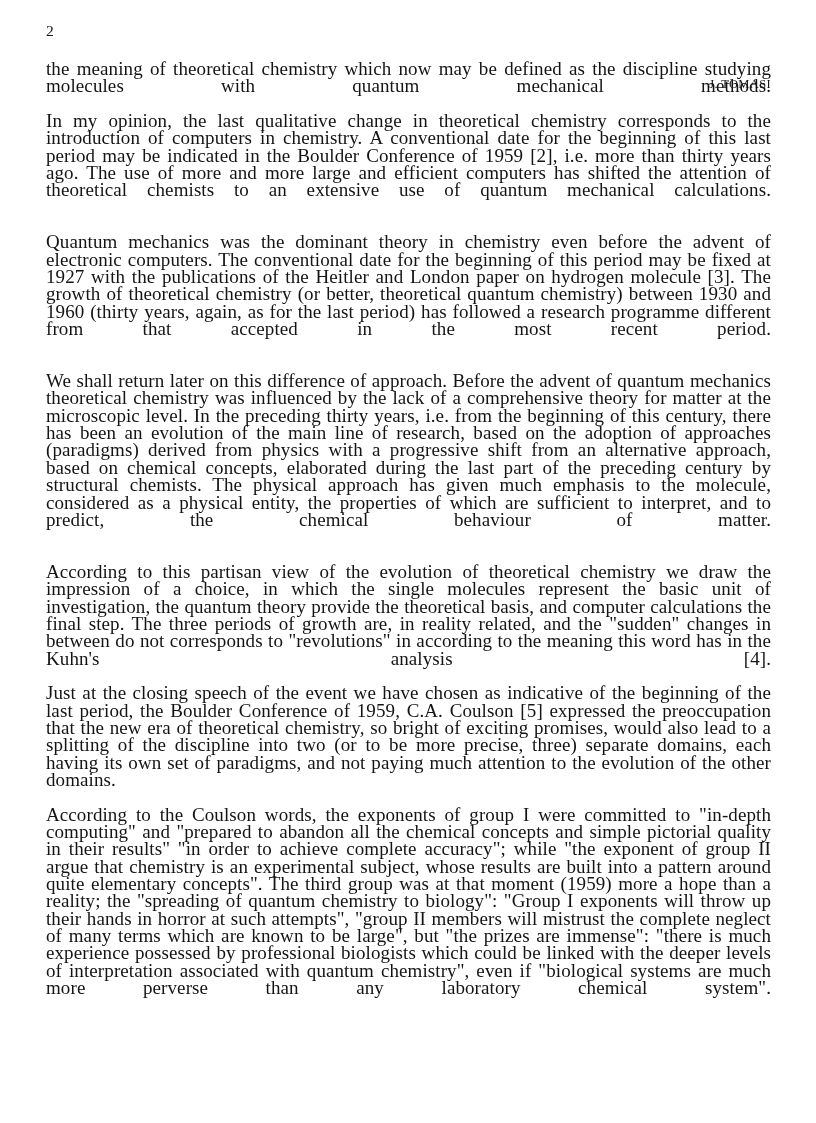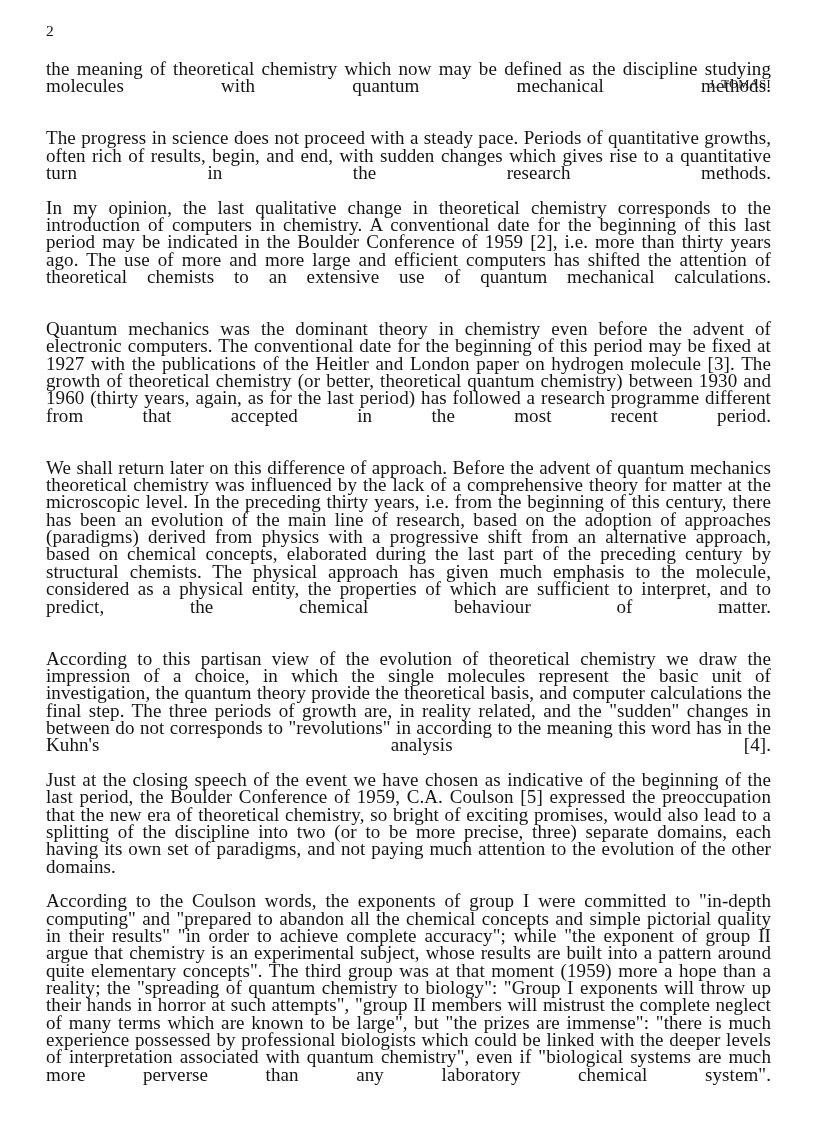--- a/index.html
+++ b/index.html
@@ -82,21 +82,20 @@
 
 <div class="page">
 
   <div class="running-header">
     <div class="folio">2</div>
     <div class="running-title">J. TOMASI</div>
   </div>
 
   <div class="body-column">
     <p class="para tight">the meaning of  theoretical chemistry which now may be defined as the discipline studying molecules with quantum mechanical methods.</p>
-    <p class="para gap-before">The progress in science does not proceed with a steady pace. Periods of quantitative growths, often rich of results, begin, and end, with sudden changes which gives rise to a quantitative turn in the research methods.</p>
     <p class="para tight">In my opinion, the last qualitative change in theoretical chemistry corresponds to the introduction of computers in chemistry. A conventional date for the beginning of this last period may be indicated in the Boulder Conference of 1959 [2], i.e. more than thirty years ago. The use of more and more large and efficient computers has shifted the attention of theoretical chemists to an extensive use of quantum mechanical calculations.</p>
     <p class="para gap-before">Quantum mechanics was the dominant theory in chemistry even before the advent of electronic computers. The conventional date for the beginning of this period may be fixed at 1927 with the publications of the Heitler and London paper on hydrogen molecule [3]. The growth of theoretical chemistry (or better, theoretical quantum chemistry) between 1930 and 1960 (thirty years, again, as for the last period) has followed a research programme different from that accepted in the most recent period.</p>
     <p class="para gap-before">We shall return later on this difference of approach. Before the advent of quantum mechanics  theoretical chemistry was influenced by the lack of a comprehensive theory for matter at the microscopic level. In the preceding thirty years, i.e. from the beginning of this century, there has been an evolution of the main line of research, based on the adoption of approaches (paradigms) derived from physics with a progressive shift from an alternative approach, based on chemical concepts, elaborated during the last part of the preceding century by structural chemists. The physical approach has given much emphasis to the molecule, considered as a physical entity, the properties of which are sufficient to interpret, and to predict, the chemical behaviour of matter.</p>
     <p class="para gap-before">According to this partisan view of the evolution of theoretical chemistry we draw the impression of a choice, in which the single molecules represent the basic unit of investigation, the quantum theory provide the theoretical basis, and computer calculations the final step. The three periods of growth are, in reality related, and the "sudden" changes in between do not corresponds to "revolutions" in according to the meaning this word has in the Kuhn's analysis [4].</p>
     <p class="para tight">Just at the closing speech of the event we have chosen as indicative of the beginning of the last period, the Boulder Conference of 1959, C.A. Coulson [5] expressed the preoccupation that the new era of theoretical chemistry, so bright of exciting promises, would also lead to a splitting of the discipline into two (or to be more precise, three) separate domains, each having its own set of paradigms, and not paying much attention to the evolution of the other domains.</p>
     <p class="para tight">According to the Coulson words, the exponents of group I were committed to "in-depth computing" and "prepared to abandon all the chemical concepts and simple pictorial quality in their results" "in order to achieve complete accuracy"; while "the exponent of group II argue that chemistry is an experimental subject, whose results are built into a pattern around quite elementary concepts". The third group was at that moment (1959) more a hope than a reality; the "spreading of quantum chemistry to biology": "Group I exponents will throw up their hands in horror at such attempts", "group II members will mistrust the complete neglect of many terms which are known to be large", but "the prizes are immense": "there is much experience possessed by professional biologists which could be linked with the deeper levels of interpretation associated with quantum chemistry", even if "biological systems are much more perverse than any laboratory chemical system".</p>
   </div>
 
 </div>
 

